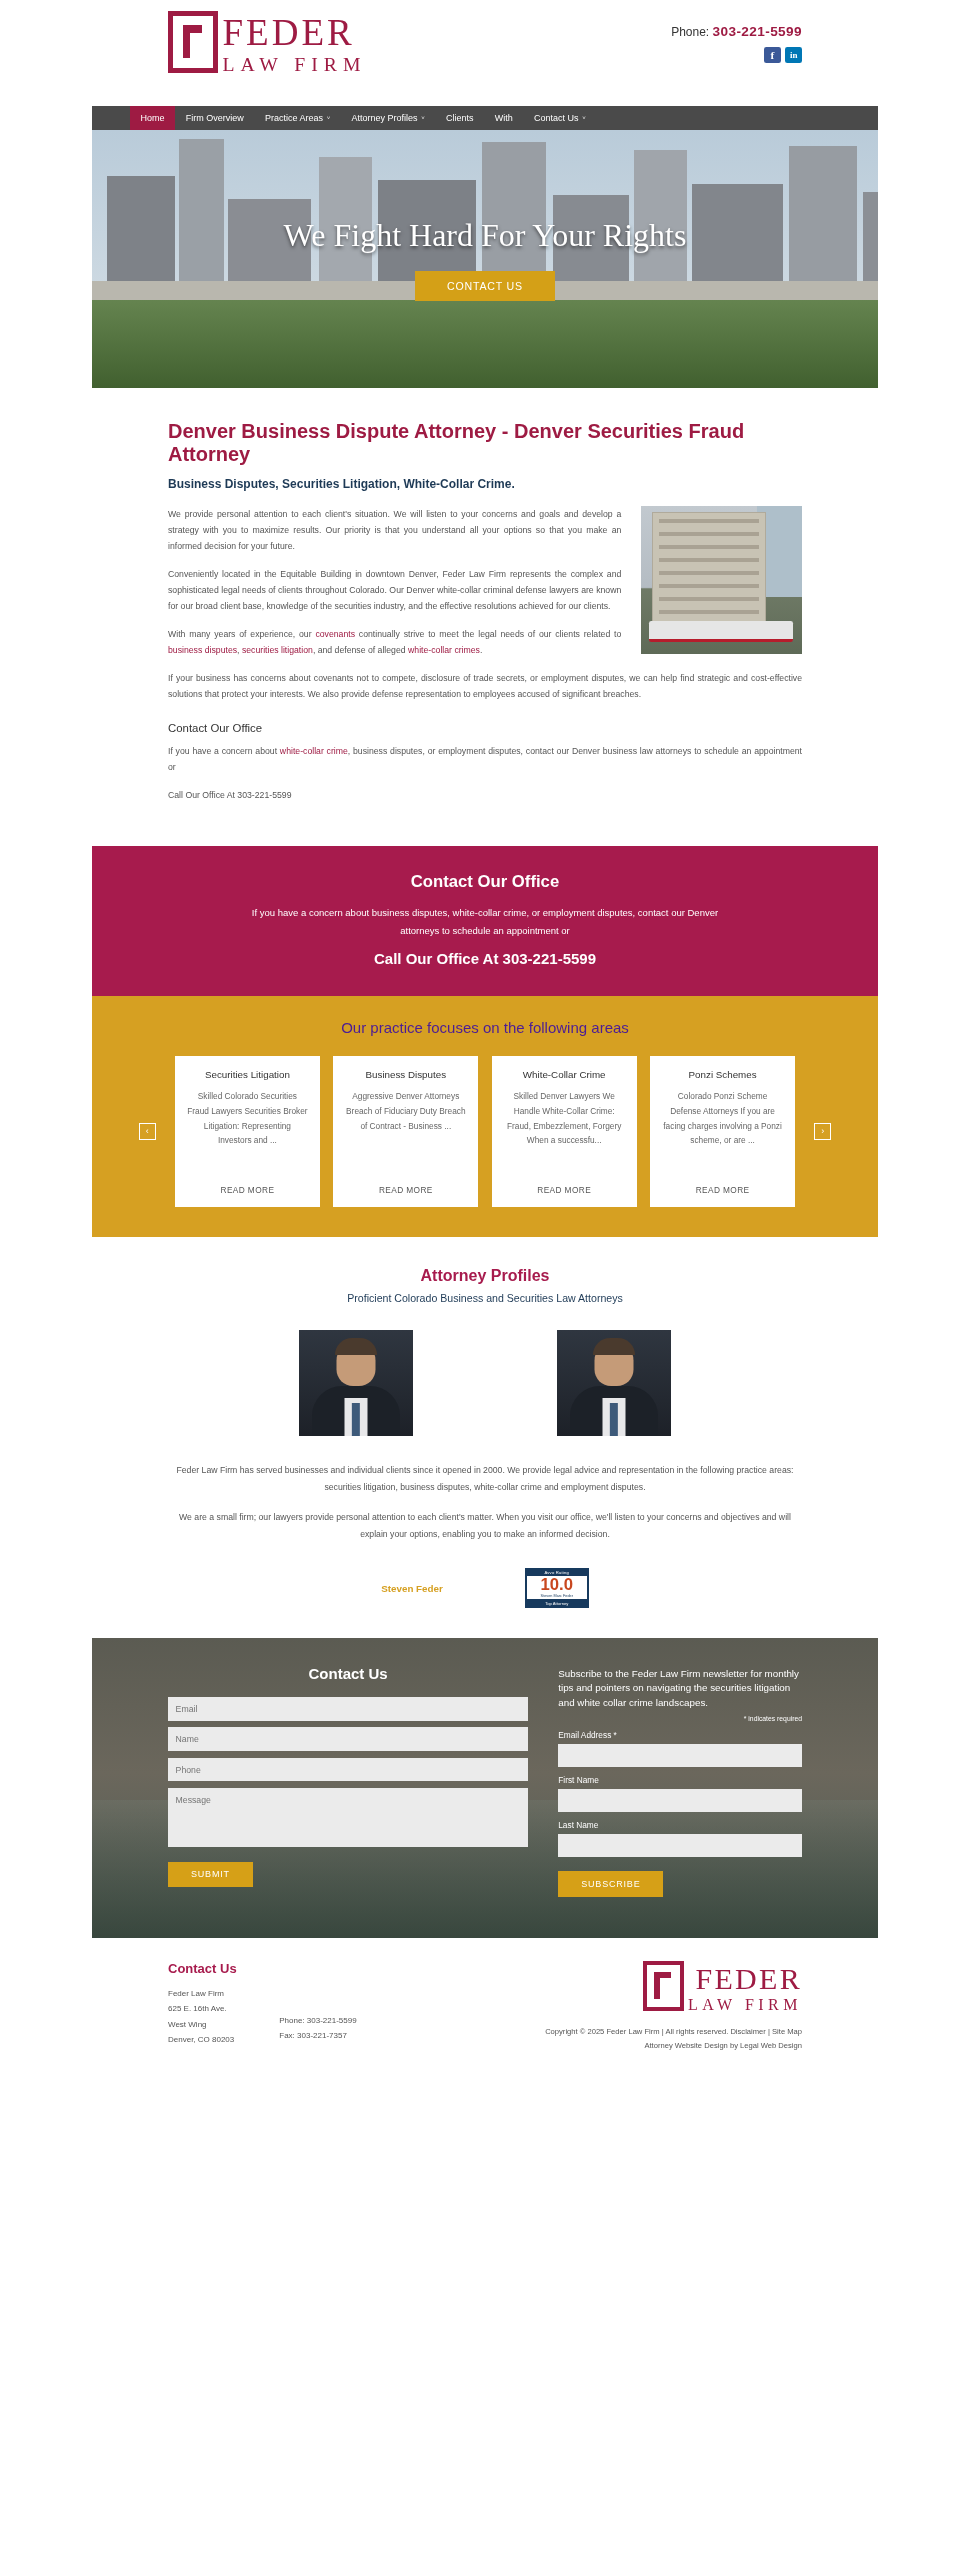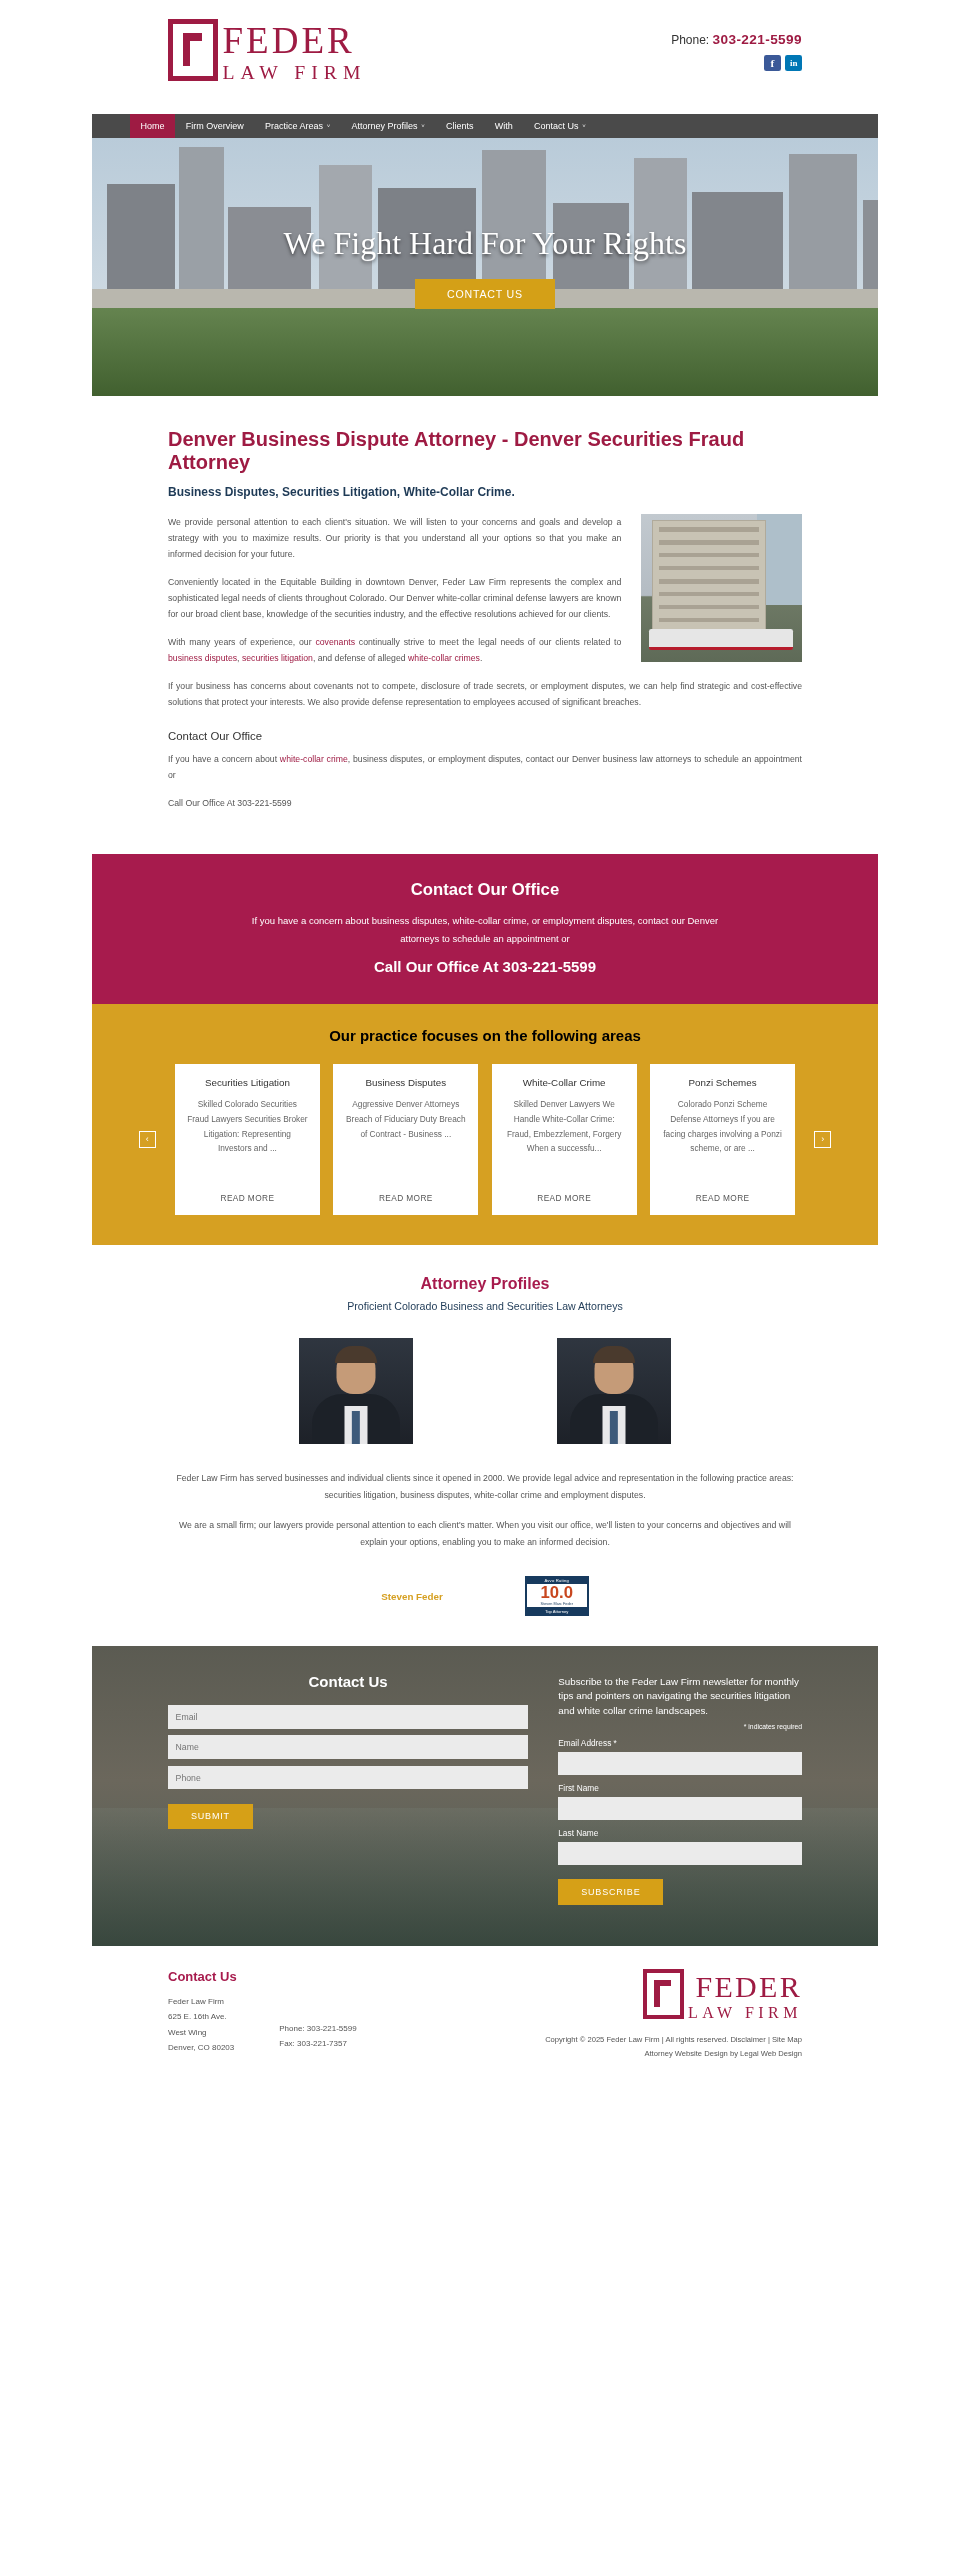--- a/index.html
+++ b/index.html
@@ -4,21 +4,21 @@
 <style>
   * { box-sizing: border-box; }
   html, body { margin: 0; padding: 0; }
   body {
     width: 970px;
     font-family: "Liberation Sans", sans-serif;
     background: #ffffff;
     color: #333;
     -webkit-font-smoothing: antialiased;
   }
-  .page { width: 786px; margin: 8px auto; position: relative; overflow: hidden; }
+  .page { width: 786px; margin: 0 auto; position: relative; overflow: hidden; }
 
   
   .header {
     height: 106px;
     background: #ffffff;
     position: relative;
   }
   .logo-wrap {
     position: absolute;
     left: 76px; top: 10.6px;
@@ -229,24 +229,24 @@
   .contact-band .call { font-size: 15px; font-weight: bold; }
 
   
   .practice {
     background: #d6a022;
     padding: 23px 0 30px;
     position: relative;
   }
   .practice h2 {
     text-align: center;
-    color: #000000;
+    color: #4c1d95;
     font-size: 15px;
     margin: 0 0 19.7px;
-    font-weight: bold;
+    font-weight: normal;
   }
   .cards {
     display: flex;
     justify-content: center;
     gap: 13.6px;
     padding: 0 83px;
   }
   .card {
     background: #fff;
     width: 182px;
@@ -591,20 +591,21 @@
     </div>
   </div>
 
   <div class="forms">
     <div class="forms-inner">
       <div class="form-left">
         <h2>Contact Us</h2>
         <input class="fld" type="text" placeholder="Email" style="">
         <input class="fld" type="text" placeholder="Name" style="">
         <input class="fld" type="text" placeholder="Phone" style="">
+        <textarea class="fld" placeholder="Message" style=""></textarea>
         <button class="btn-gold">SUBMIT</button>
       </div>
       <div class="form-right">
         <p class="blurb">Subscribe to the Feder Law Firm newsletter for monthly tips and pointers on navigating the securities litigation and white collar crime landscapes.</p>
         <p class="req">* indicates required</p>
         <label>Email Address  *</label>
         <input class="fld" type="text" style="">
         <label>First Name</label>
         <input class="fld" type="text" style="">
         <label>Last Name</label>

